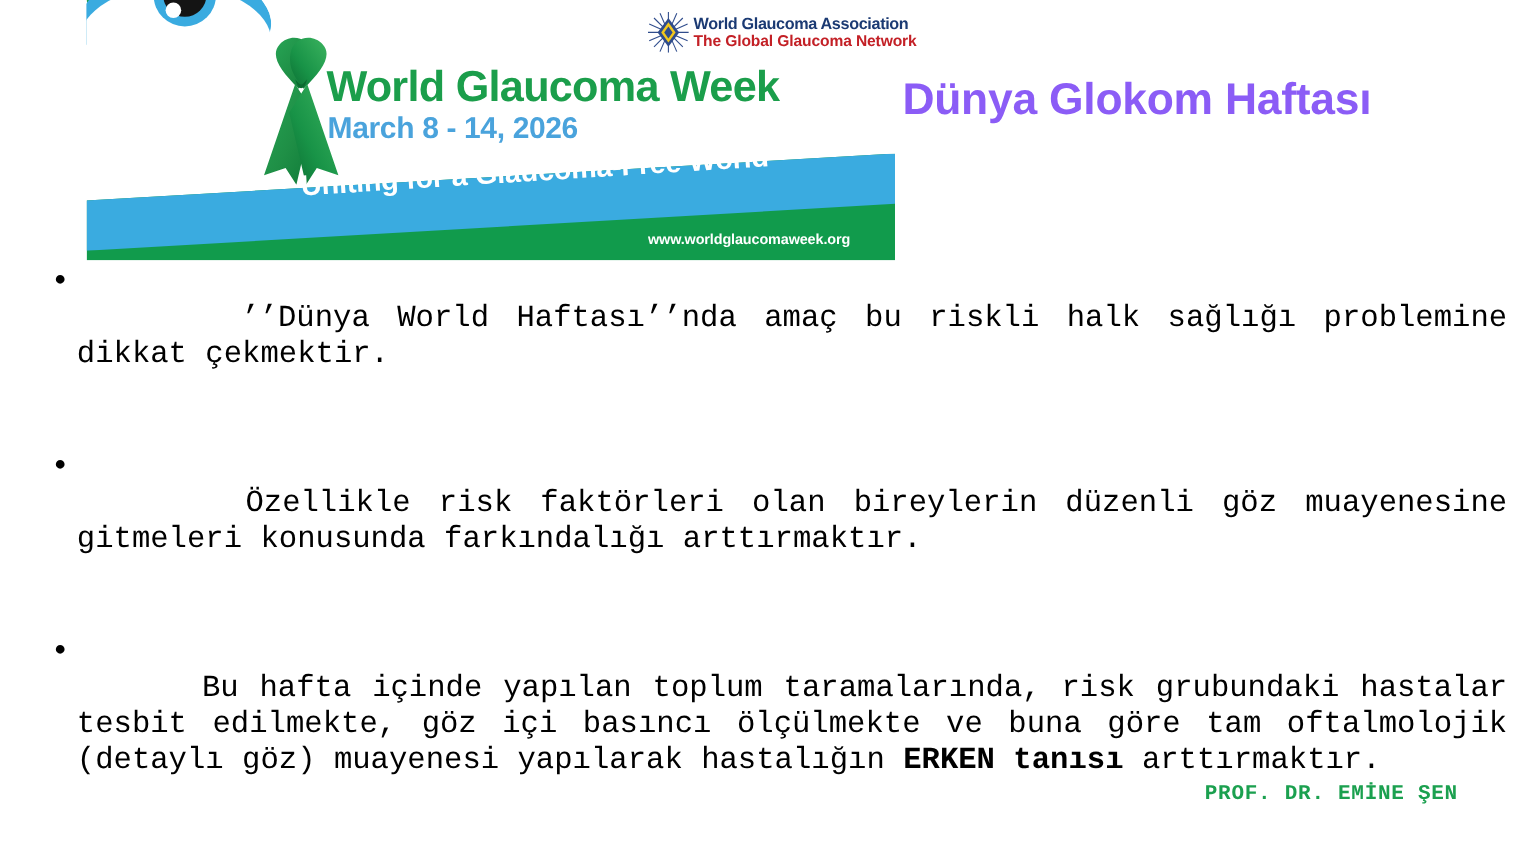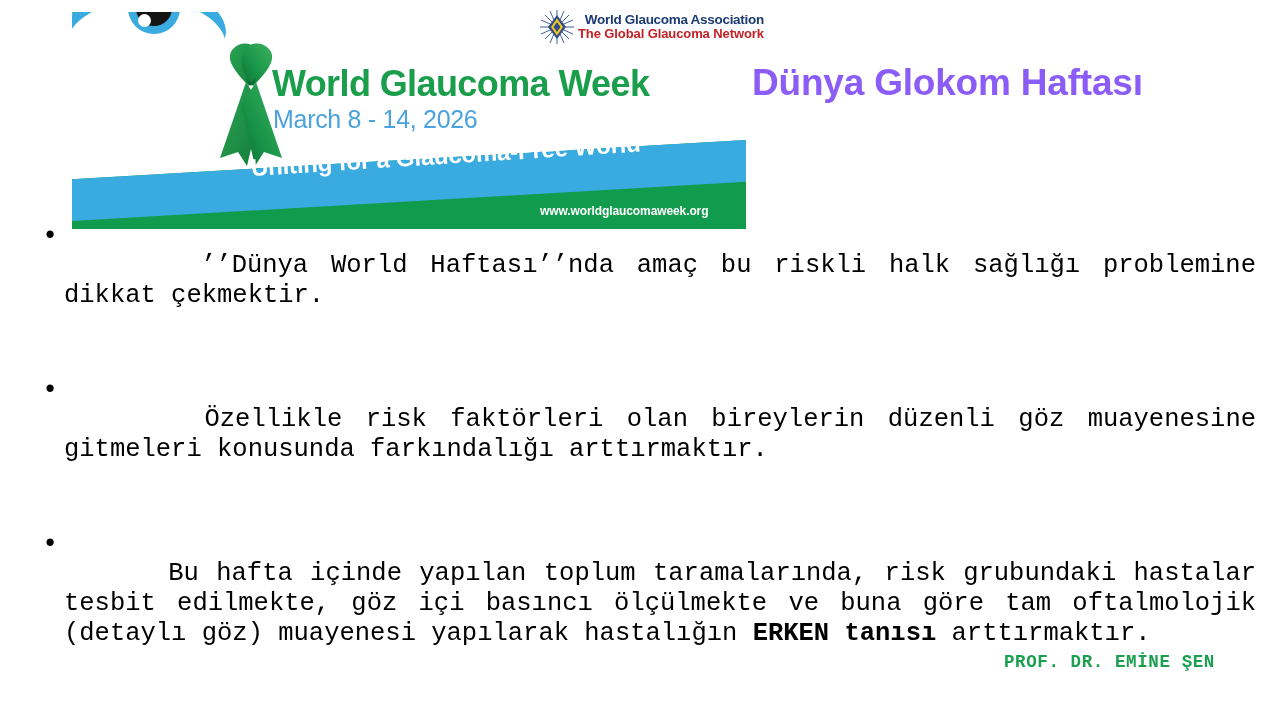--- a/index.html
+++ b/index.html
@@ -14,21 +14,21 @@
     position: relative;
     overflow: hidden;
     font-family: "Liberation Mono", "DejaVu Sans Mono", monospace;
     color: #000000;
   }
 
   
   .wgw-banner {
     position: absolute;
     left: 72px;
-    top: 12px;
+    top: 0px;
     width: 674px;
     height: 266px;
     overflow: hidden;
     background: #ffffff;
     text-align: right;
   }
 
   
   .eye-wrap {
     position: absolute;
@@ -111,21 +111,21 @@
     font-size: 36px;
     letter-spacing: -0.6px;
     color: #1b9e4b;
     white-space: nowrap;
   }
   .wgw-dates {
     position: absolute;
     left: 201px;
     top: 93px;
     font-family: "Liberation Sans", "DejaVu Sans", sans-serif;
-    font-weight: normal;
+    font-weight: bold;
     font-size: 25px;
     letter-spacing: -0.3px;
     color: #4aa3dc;
     white-space: nowrap;
   }
 
   
   .stripe-green {
     position: absolute;
     left: 0px;
@@ -190,21 +190,20 @@
     top: 2px;
   }
   .wga-line1 {
     font-family: "Liberation Sans", "DejaVu Sans", sans-serif;
     font-weight: bold;
     font-size: 13.5px;
     color: #1b3a73;
     letter-spacing: -0.3px;
     white-space: nowrap;
     line-height: 16px;
-    text-align: right;
   }
   .wga-line2 {
     font-family: "Liberation Sans", "DejaVu Sans", sans-serif;
     font-weight: bold;
     font-size: 13px;
     color: #c32026;
     letter-spacing: -0.1px;
     white-space: nowrap;
     line-height: 11px;
   }

